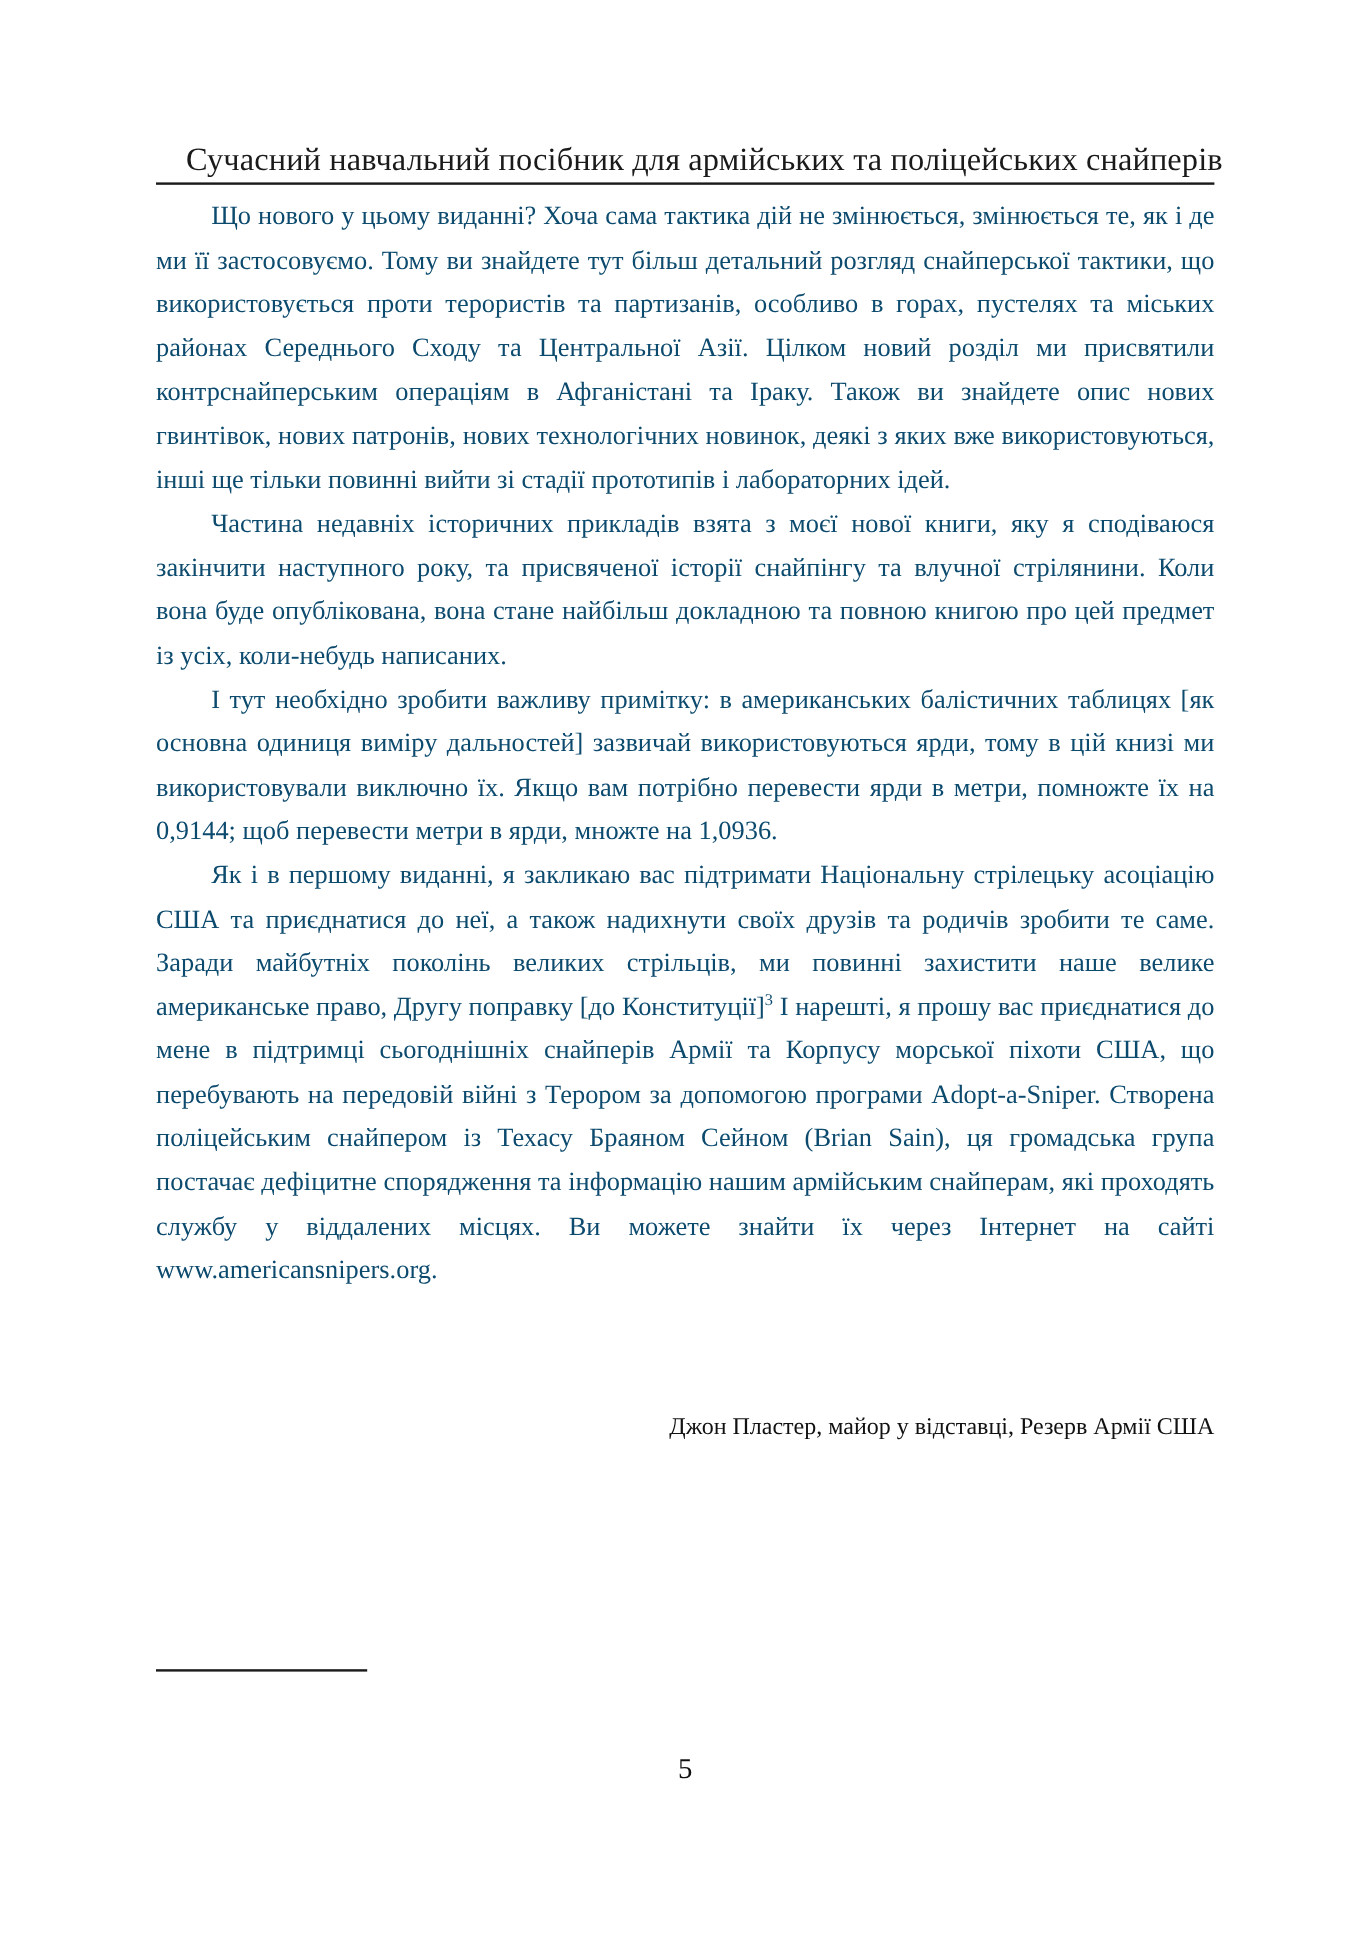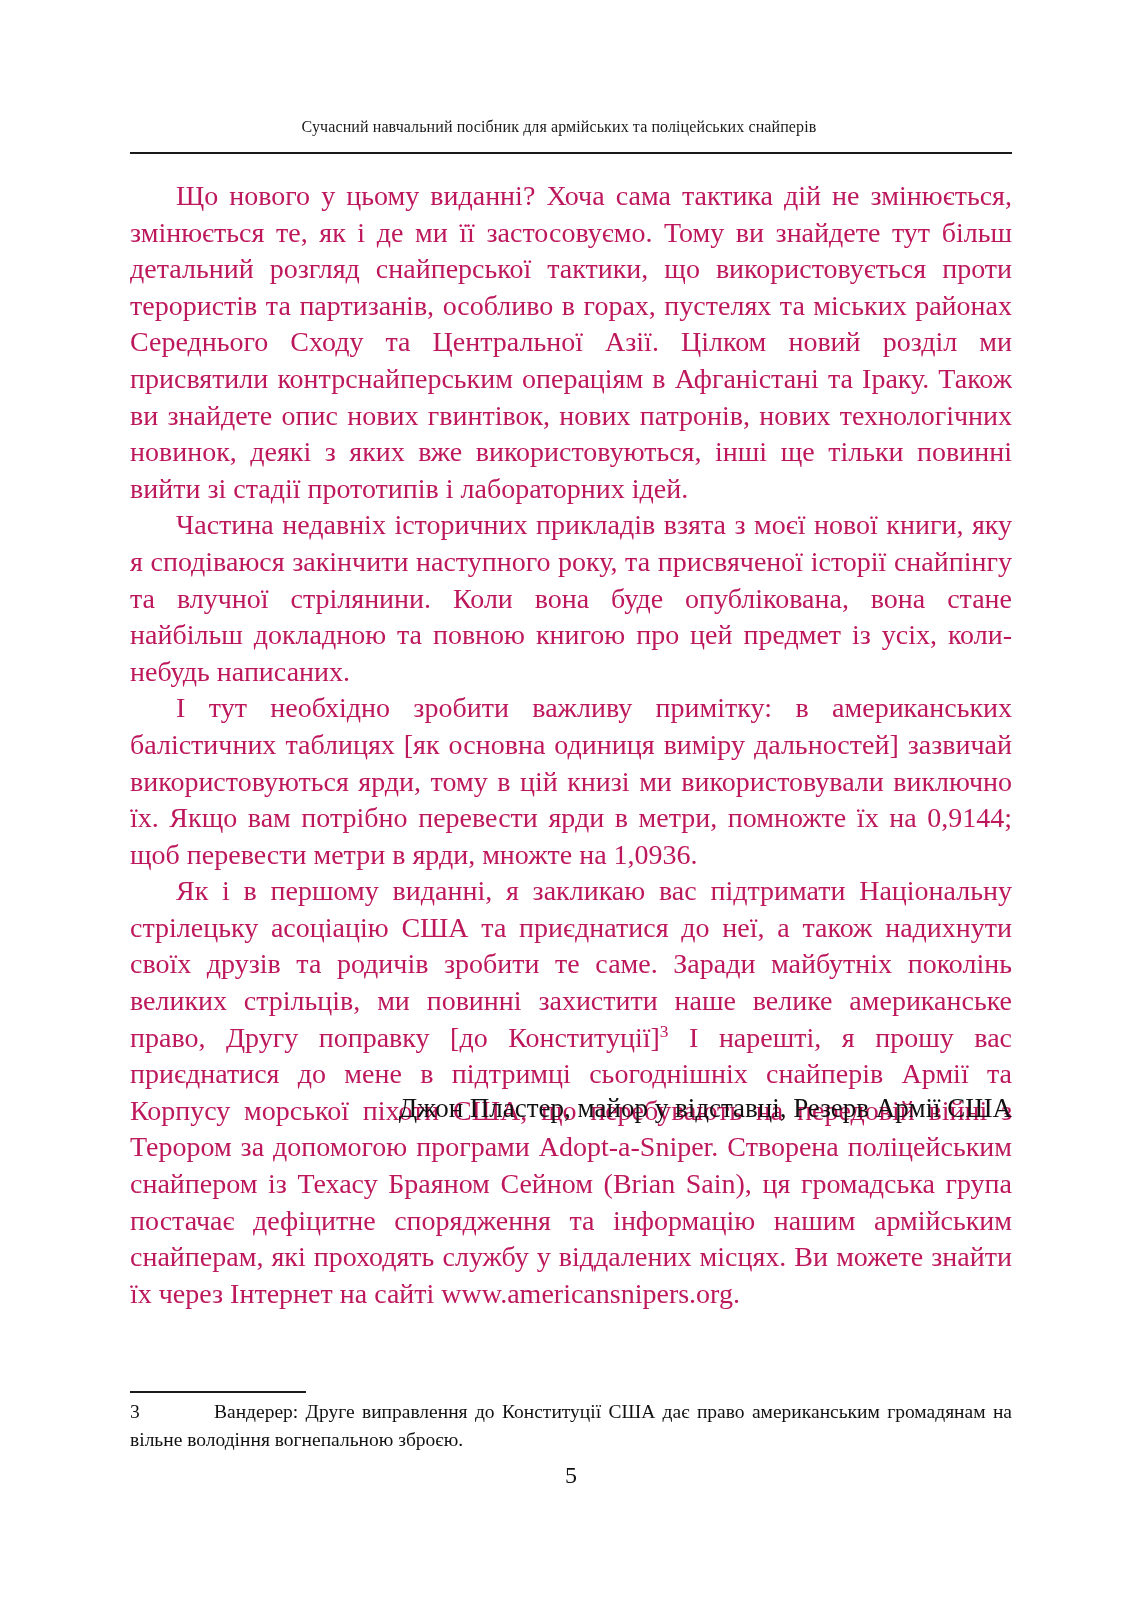--- a/index.html
+++ b/index.html
@@ -15,69 +15,69 @@
     margin: 0 auto;
     background: #ffffff;
     color: #111111;
     font-family: "Liberation Serif", "DejaVu Serif", serif;
     overflow: hidden;
   }
 
   
   .running-head {
     position: absolute;
-    left: 118px;
+    left: 146px;
     top: 118px;
     width: 882px;
     text-align: center;
-    font-size: 16px;
+    font-size: 27px;
     letter-spacing: 0.1px;
     color: #1a1a1a;
     white-space: nowrap;
   }
   .head-rule {
     position: absolute;
     left: 130px;
     top: 152px;
     width: 882px;
     height: 2px;
     background: #1a1a1a;
   }
 
   
   .body-text {
     position: absolute;
     left: 130px;
-    top: 178px;
+    top: 162px;
     width: 882px;
-    font-size: 28px;
+    font-size: 22px;
     line-height: 36.6px;
     text-align: justify;
     text-justify: inter-word;
-    color: #be185d;
+    color: #0c4a6e;
     hyphens: manual;
   }
   .body-text p {
     margin: 0;
     text-indent: 46px;
   }
   .fn-ref {
     font-size: 0.62em;
     vertical-align: super;
     line-height: 0;
   }
 
   
   .signature {
     position: absolute;
     left: 130px;
-    top: 1090px;
+    top: 1171px;
     width: 882px;
     text-align: right;
-    font-size: 27px;
+    font-size: 20px;
     line-height: 36.6px;
     color: #111111;
   }
   .signature div { white-space: nowrap; }
 
   
   .footnote-rule {
     position: absolute;
     left: 130px;
     top: 1391px;
@@ -126,19 +126,16 @@
     <p>І тут необхідно зробити важливу примітку: в американських балістичних таблицях [як основна одиниця виміру дальностей] зазвичай використовуються ярди, тому в цій книзі ми використовували виключно їх. Якщо вам потрібно перевести ярди в метри, помножте їх на 0,9144; щоб перевести метри в ярди, множте на 1,0936.</p>
     <p><span>Як і в першому виданні, я закликаю вас підтримати Національну стрілецьку асоціацію США та приєднатися до неї, а також надихнути своїх друзів та родичів зробити те саме. Заради майбутніх поколінь великих стрільців, ми повинні захистити наше велике американське право, Другу поправку [до Конституції]</span><span class="fn-ref">3</span><span> І нарешті, я прошу вас приєднатися до мене в підтримці сьогоднішніх снайперів Армії та Корпусу морської піхоти США, що перебувають на передовій війні з Терором за допомогою програми Adopt-a-Sniper. Створена поліцейським снайпером із Техасу Браяном Сейном (Brian Sain), ця громадська група постачає дефіцитне спорядження та інформацію нашим армійським снайперам, які проходять службу у віддалених місцях. Ви можете знайти їх через Інтернет на сайті www.americansnipers.org.</span></p>
   </div>
 
   <div class="signature">
     <div>Джон Пластер, майор у відставці, Резерв Армії США</div>
   </div>
 
   <div class="footnote-rule"></div>
 
-  <div class="footnote">
-    <span class="fn-num">3</span><span>Вандерер: Друге виправлення до Конституції США дає право американським громадянам на вільне володіння вогнепальною зброєю.</span>
-  </div>
 
   <div class="folio">5</div>
 
 </div>
 
 </body></html>

